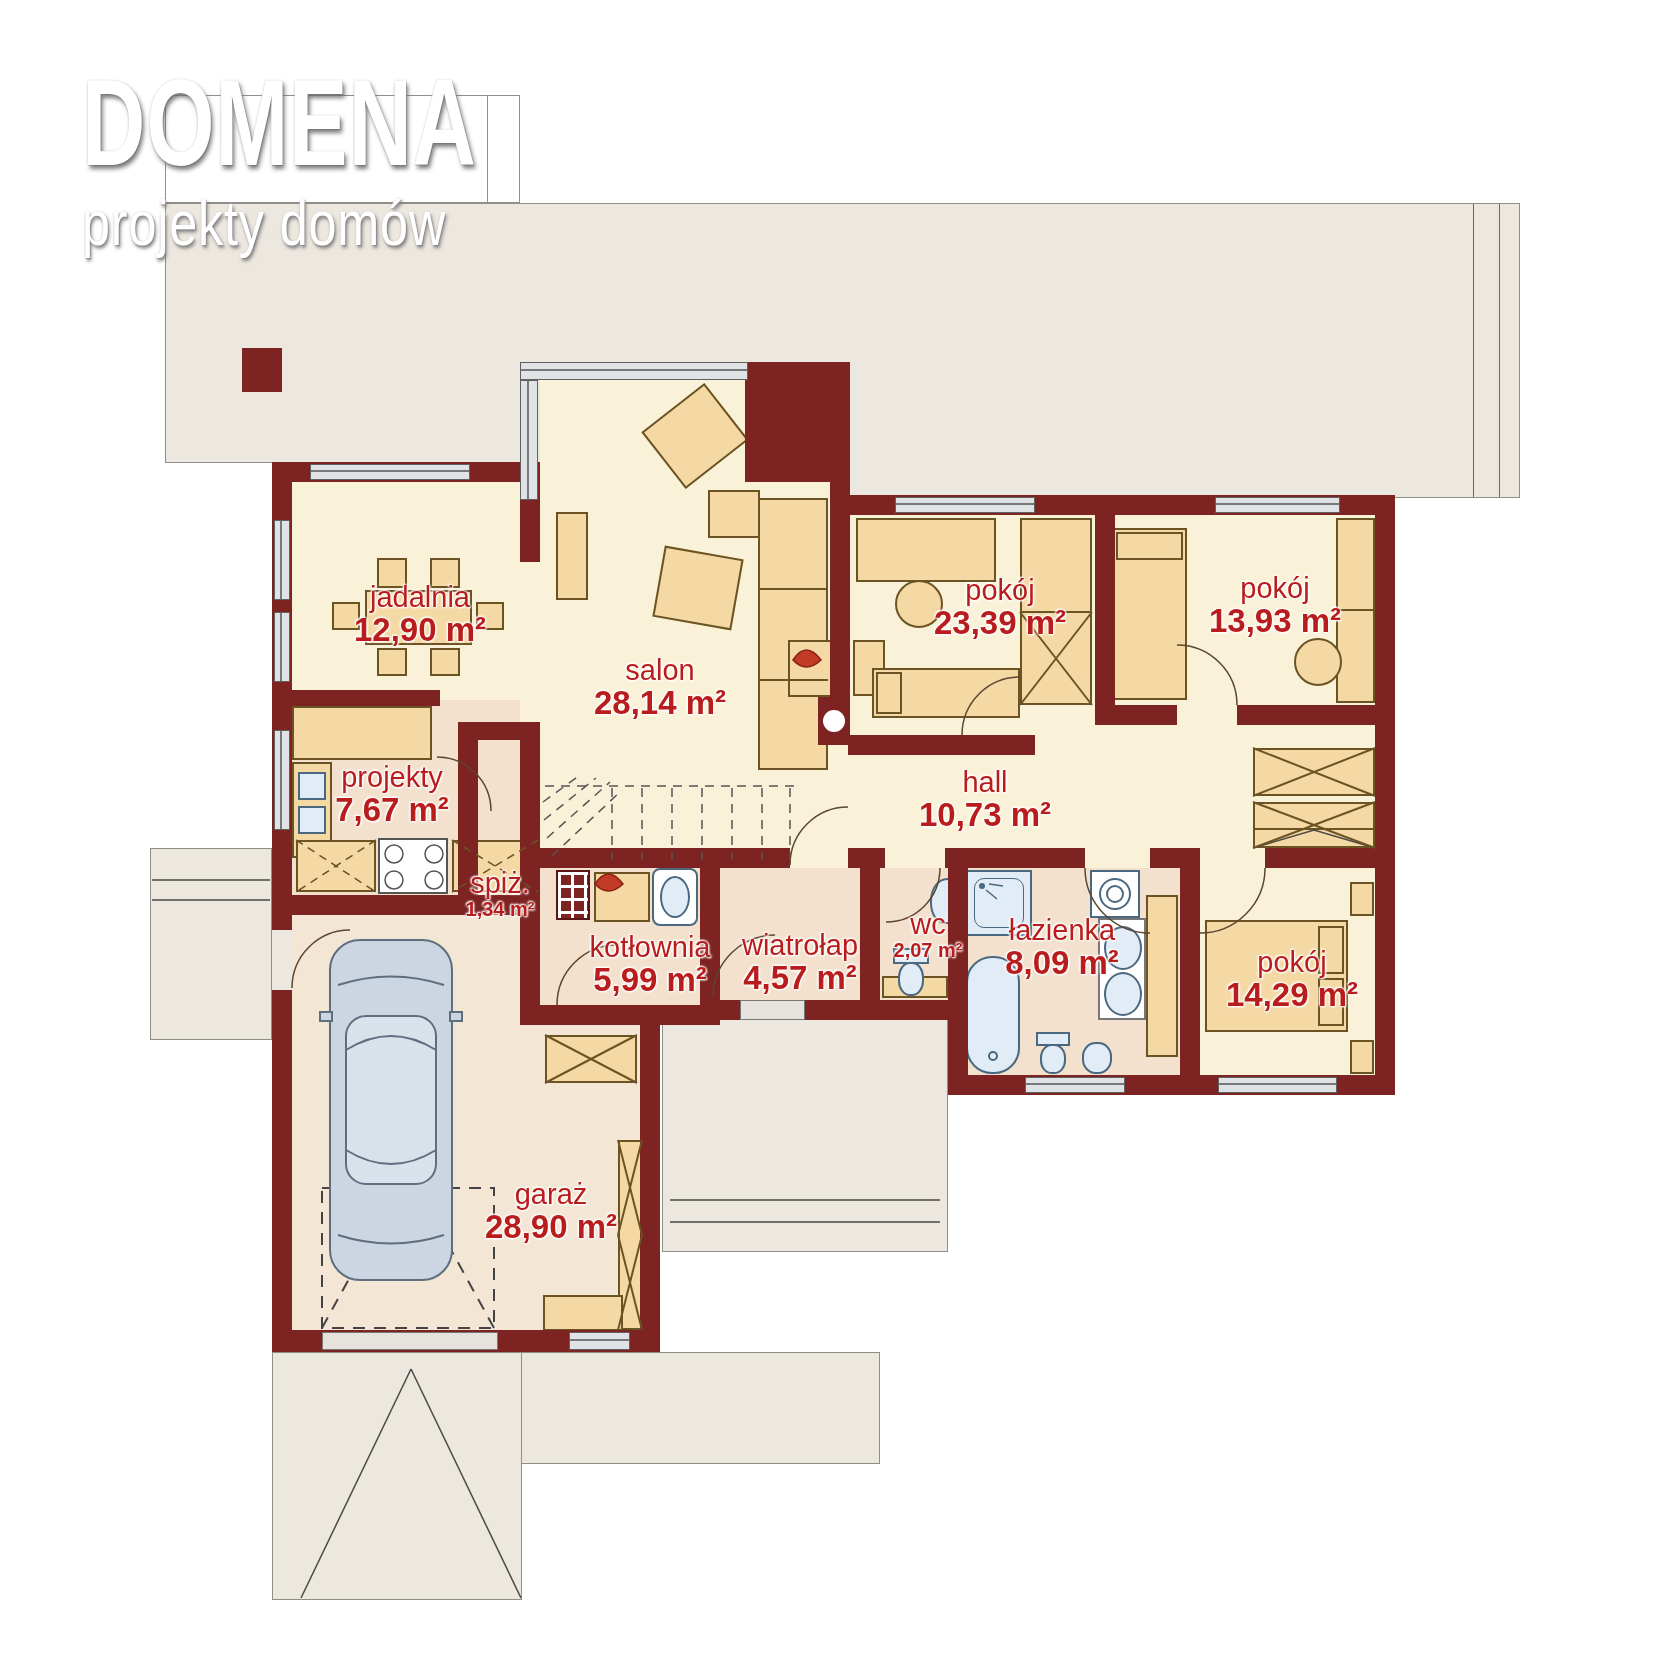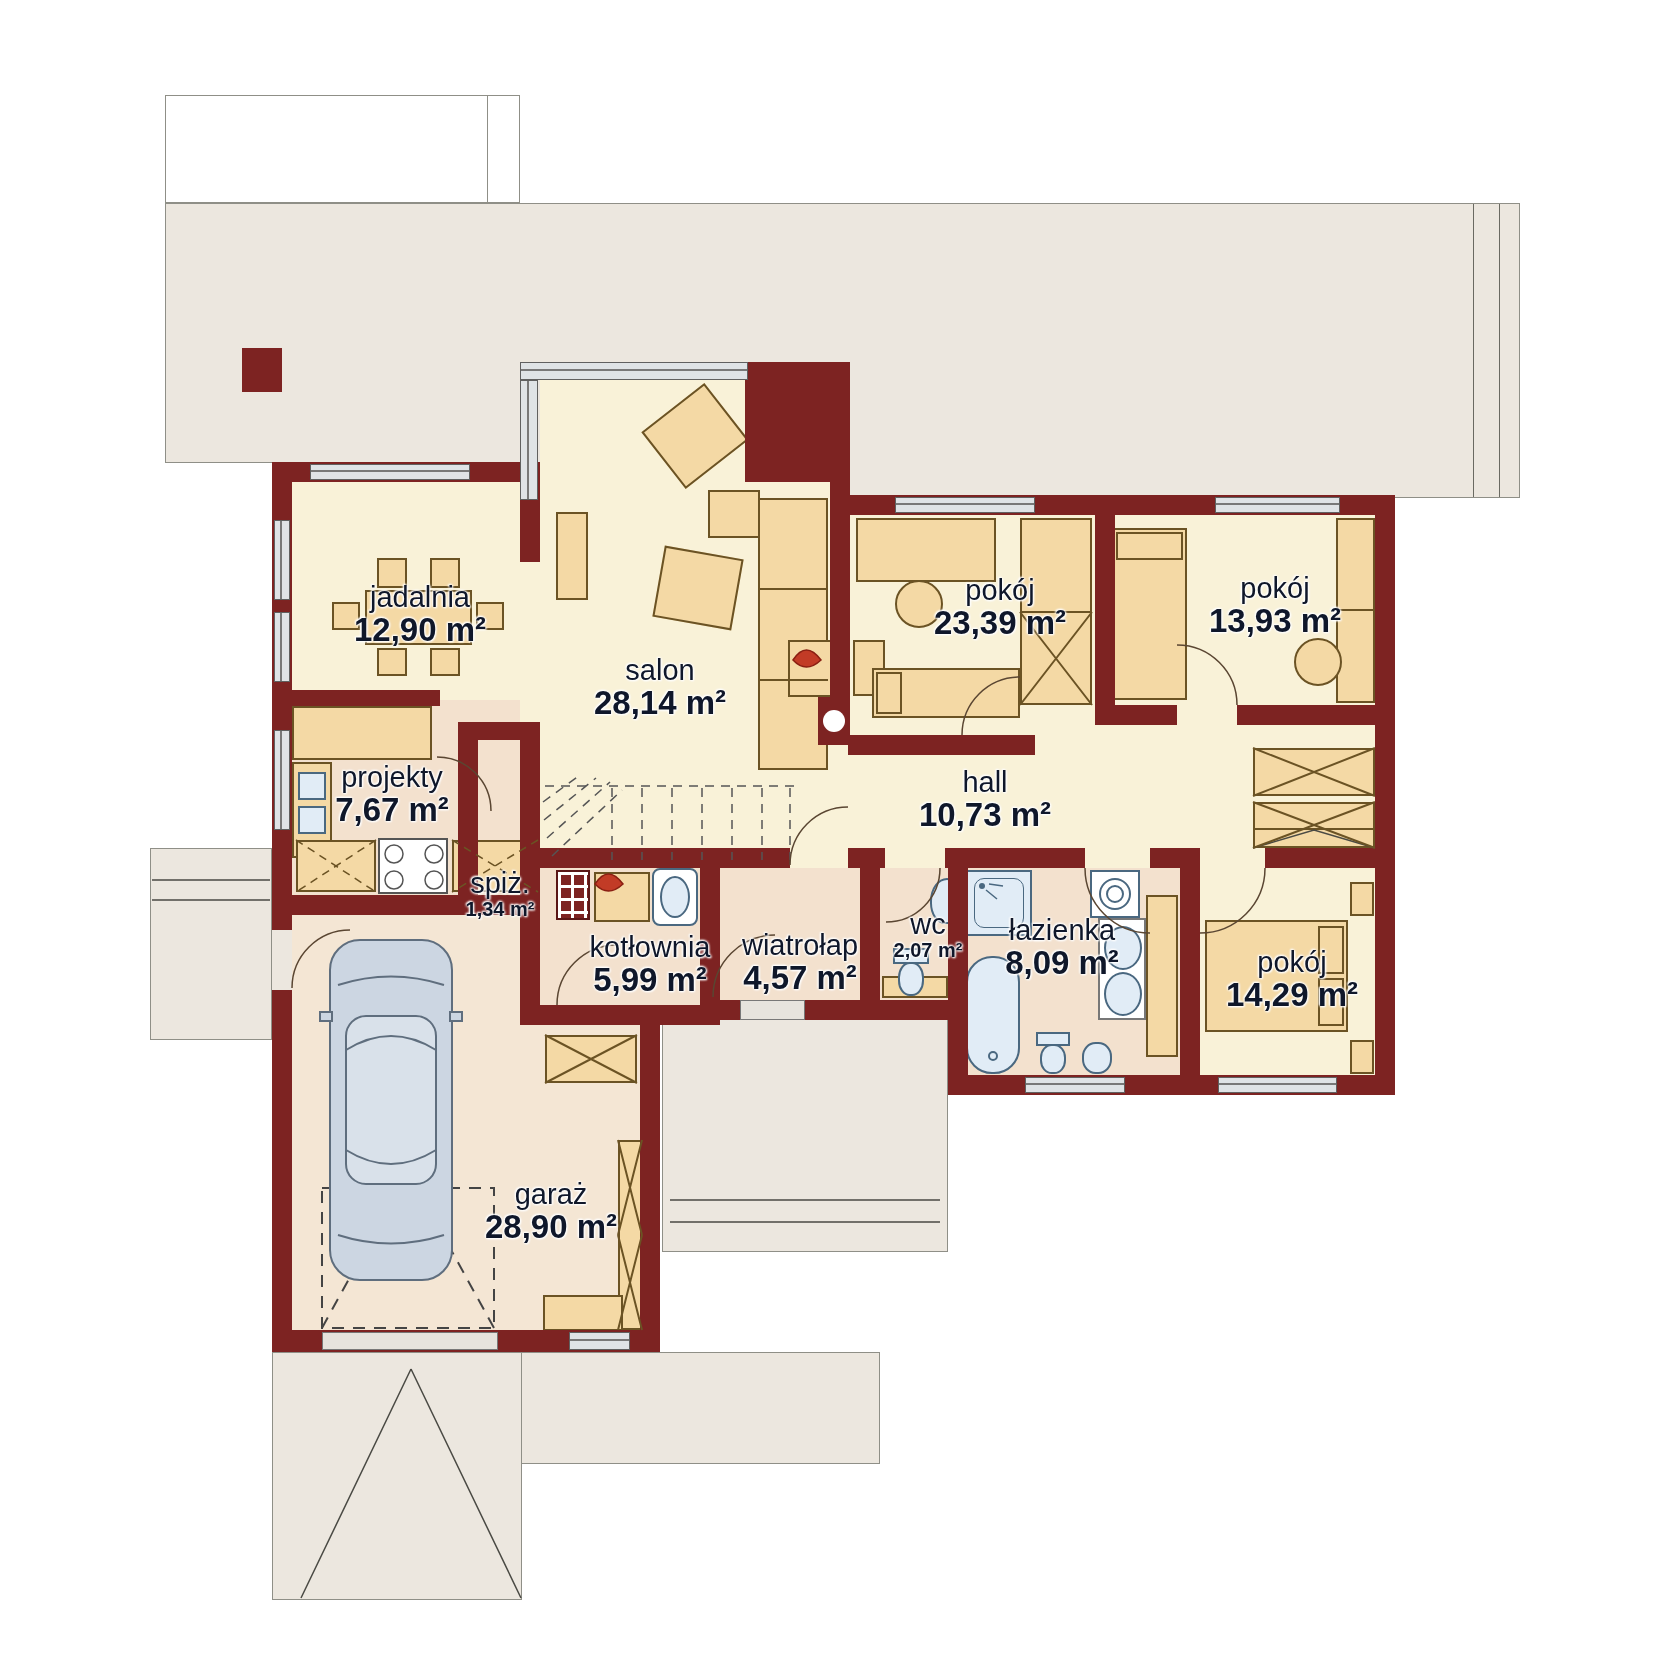--- a/index.html
+++ b/index.html
@@ -14,21 +14,21 @@
   .fix{position:absolute;box-sizing:border-box;background:var(--fixture);border:2px solid #4a6880;z-index:22;}
   .whitebox{position:absolute;box-sizing:border-box;background:#fff;border:2px solid #4a6880;z-index:21;}
   .wall{position:absolute;background:var(--wall);z-index:30;}
   .wallpatch{position:absolute;background:var(--outdoor);z-index:35;}
   .win{position:absolute;z-index:40;border:1px solid #606060;box-sizing:border-box;}
   .win-h{background:linear-gradient(to bottom,var(--window) 36%,#787878 36%,#787878 52%,var(--window) 52%);}
   .win-v{background:linear-gradient(to right,var(--window) 36%,#787878 36%,#787878 52%,var(--window) 52%);}
   .sill{position:absolute;z-index:40;background:#e6e3dd;border:1px solid #777;box-sizing:border-box;}
   .checker{position:absolute;z-index:21;background-color:var(--wall);background-image:linear-gradient(#fff 3px,transparent 3px),linear-gradient(90deg,#fff 3px,transparent 3px);background-size:13px 13px;border:2px solid #5a1616;box-sizing:border-box;}
   #lines{position:absolute;left:0;top:0;z-index:50;pointer-events:none;}
-  .lbl{position:absolute;transform:translate(-50%,-50%);display:flex;flex-direction:column;align-items:center;z-index:60;color:#0f172a;text-align:center;line-height:1.06;white-space:nowrap;
+  .lbl{position:absolute;transform:translate(-50%,-50%);display:flex;flex-direction:column;align-items:center;z-index:60;color:#b91c1c;text-align:center;line-height:1.06;white-space:nowrap;
        text-shadow:0 0 3px #fff,0 0 3px #fff,1px 1px 2px #fff,-1px -1px 2px #fff;}
   .rn{font-size:29px;}
   .ra{font-size:33px;font-weight:bold;}
   .ra-s{font-size:20px;font-weight:bold;}
   #logo{position:absolute;left:82px;top:62px;z-index:70;color:#fff;}
   #logo .t1{font-size:122px;font-weight:700;letter-spacing:1px;transform:scaleX(.72);transform-origin:left top;line-height:1;
             text-shadow:3px 4px 5px rgba(105,105,105,.85),0 0 2px #c9c9c9,1px 1px 0 #b5b5b5;}
   #logo .t2{font-size:63px;font-weight:400;letter-spacing:1px;transform:scaleX(.80);transform-origin:left top;line-height:1;margin-top:8px;
             text-shadow:2px 3px 4px rgba(110,110,110,.85),0 0 2px #cfcfcf,1px 1px 0 #bbb;}
 </style>
@@ -297,14 +297,18 @@
   </div>
   <div class="lbl" style="left:1292px;top:980px">
     <span class="rn">pokój</span>
     <span class="ra">14,29 m²</span>
   </div>
   <div class="lbl" style="left:551px;top:1212px">
     <span class="rn">garaż</span>
     <span class="ra">28,90 m²</span>
   </div>
 
+  <div id="logo">
+    <div class="t1">DOMENA</div>
+    <div class="t2">projekty domów</div>
+  </div>
 
 </div>
 
 </body></html>

